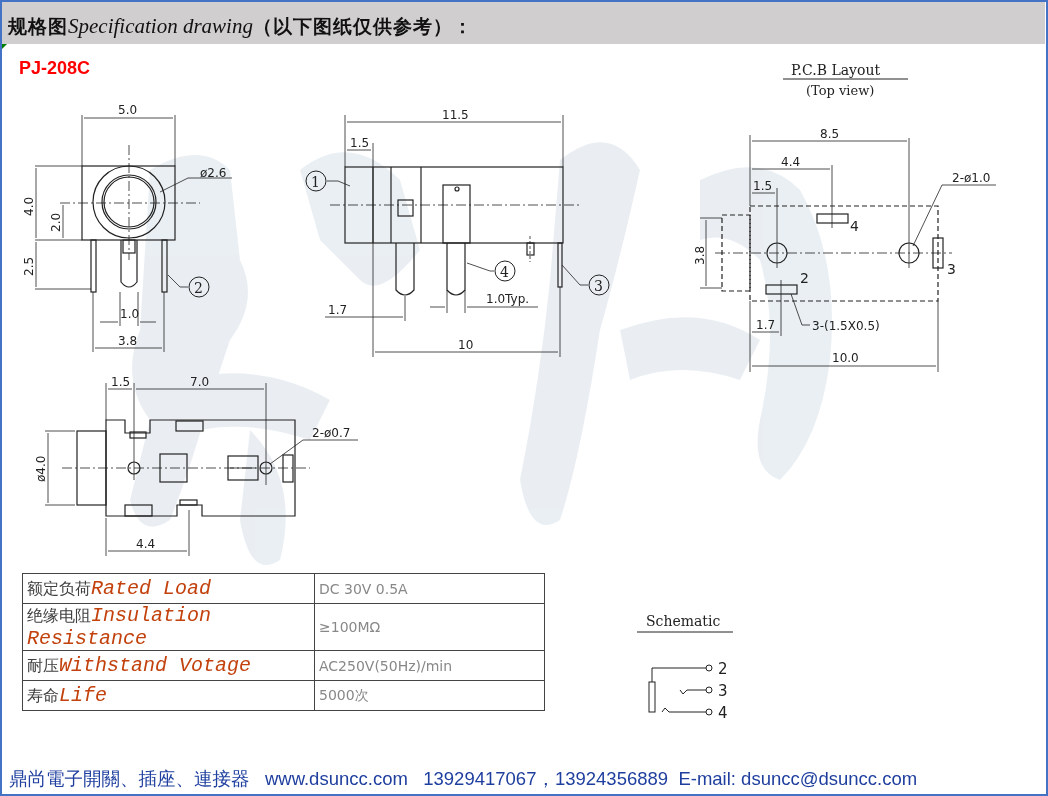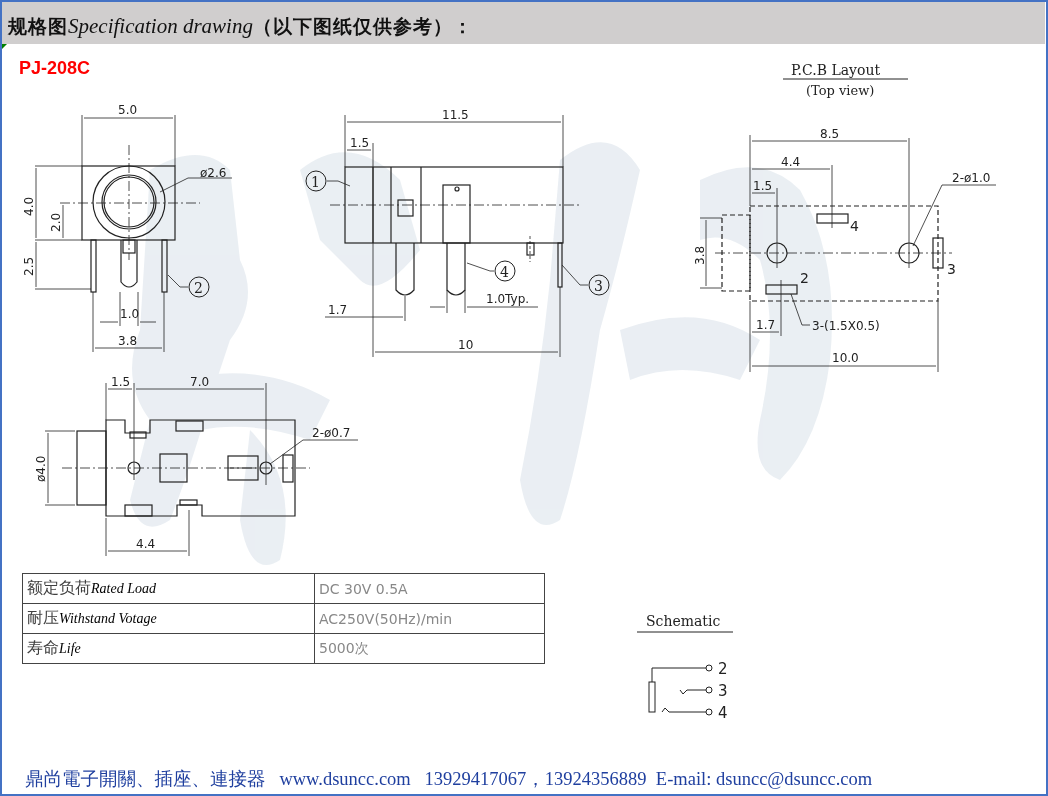--- a/index.html
+++ b/index.html
@@ -15,23 +15,23 @@
                font-size: 21px; letter-spacing: 0; }
   .part-number { position: absolute; left: 19px; top: 58px; font-size: 18px; font-weight: bold;
                  color: #ff0000; font-family: "Liberation Sans", sans-serif; }
   svg.drawing { position: absolute; left: 0; top: 0; }
   .spec-table { position: absolute; left: 22px; top: 573px; border-collapse: collapse; }
   .spec-table td { border: 1px solid #444; height: 29px; padding: 0 0 0 4px;
                    color: #777; font-size: 15px; }
   .spec-table td.label { width: 287px; }
   .spec-table td.value { width: 225px; font-family: "DejaVu Sans", sans-serif; font-size: 14px; color: #888; }
   .lbl-cn { font-size: 16px; color: #404040; }
-  .lbl-en { font-family: Liberation Serif, serif; font-style: italic; font-size: 14px; color: #000000; }
+  .lbl-en { font-family: Liberation Mono, monospace; font-style: italic; font-size: 20px; color: #c2410c; }
   .footer { position: absolute; left: 9px; top: 766px; font-size: 18.5px; color: #1f3f9f;
-            font-family: Liberation Serif, serif; white-space: pre; margin-left: 16px; }
+            font-family: Liberation Sans, sans-serif; white-space: pre; }
   .corner-mark { position: absolute; left: 2px; top: 44px; width: 0; height: 0;
                  border-top: 5px solid #008000; border-right: 5px solid transparent; }
   .dim { font-family: "DejaVu Sans", sans-serif; font-size: 12px; fill: #222; }
   .mono { font-family: "DejaVu Serif", serif; font-size: 14px; fill: #222; }
 </style>
 </head>
 <body>
 
 <div class="frame"></div>
 <div class="header-bar">
@@ -242,20 +242,24 @@
 
 <div class="part-number">PJ-208C</div>
 
 <table class="spec-table">
   <tbody id="spec-body">
       <tr>
         <td class="label"><span class="lbl-cn">额定负荷</span><span class="lbl-en">Rated Load</span></td>
         <td class="value">DC 30V 0.5A</td>
       </tr>
       <tr>
+        <td class="label"><span class="lbl-cn">绝缘电阻</span><span class="lbl-en">Insulation Resistance</span></td>
+        <td class="value">≥100MΩ</td>
+      </tr>
+      <tr>
         <td class="label"><span class="lbl-cn">耐压</span><span class="lbl-en">Withstand Votage</span></td>
         <td class="value">AC250V(50Hz)/min</td>
       </tr>
       <tr>
         <td class="label"><span class="lbl-cn">寿命</span><span class="lbl-en">Life</span></td>
         <td class="value">5000次</td>
       </tr>
     </tbody>
 </table>
 

